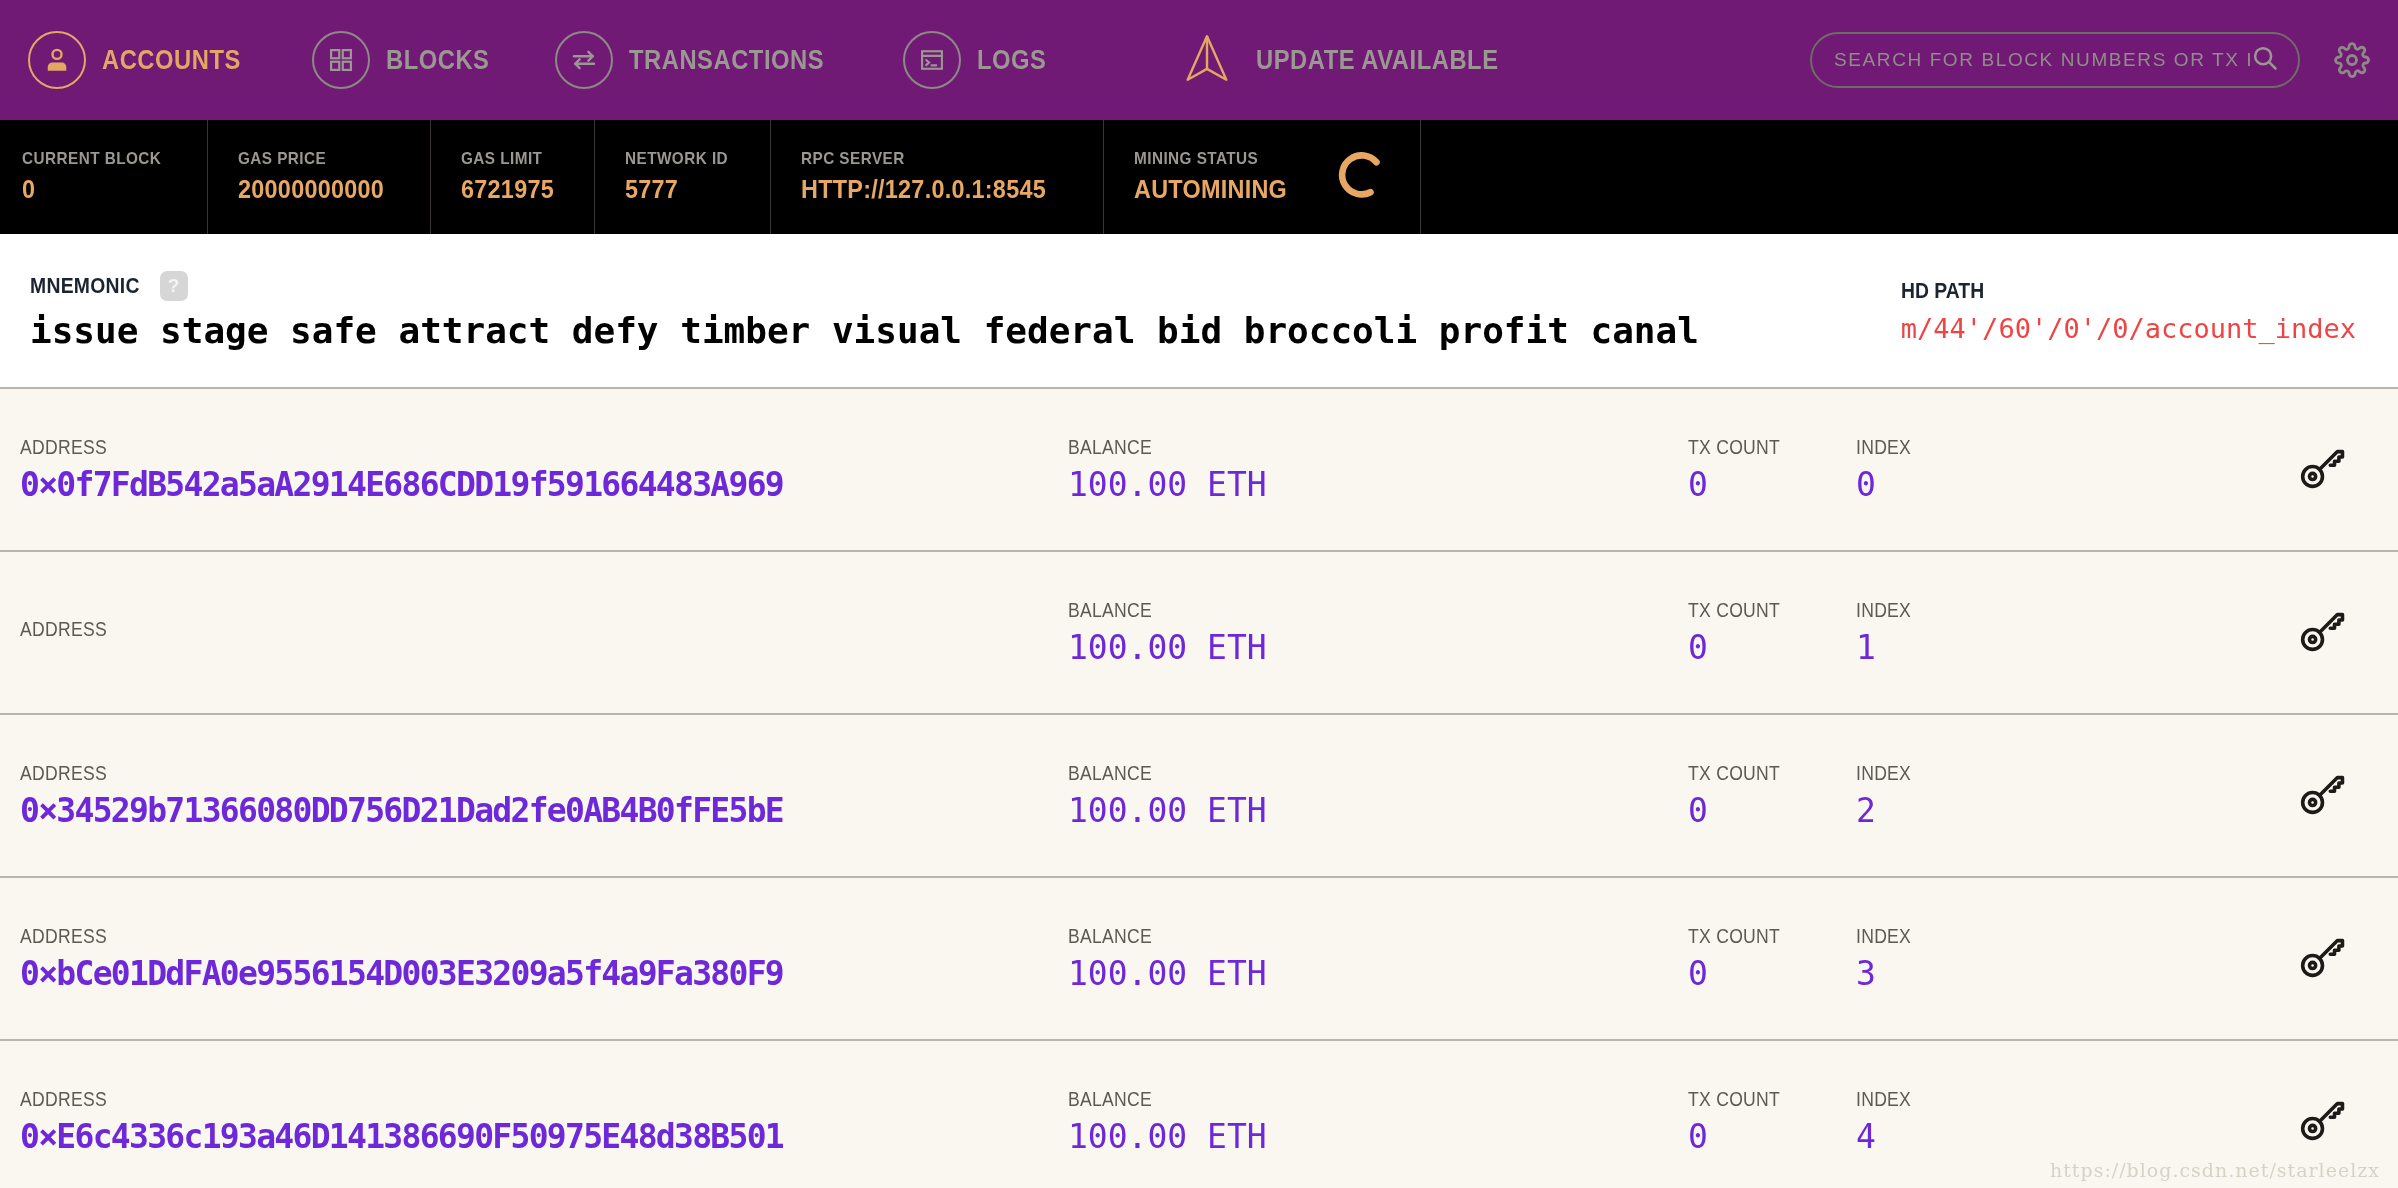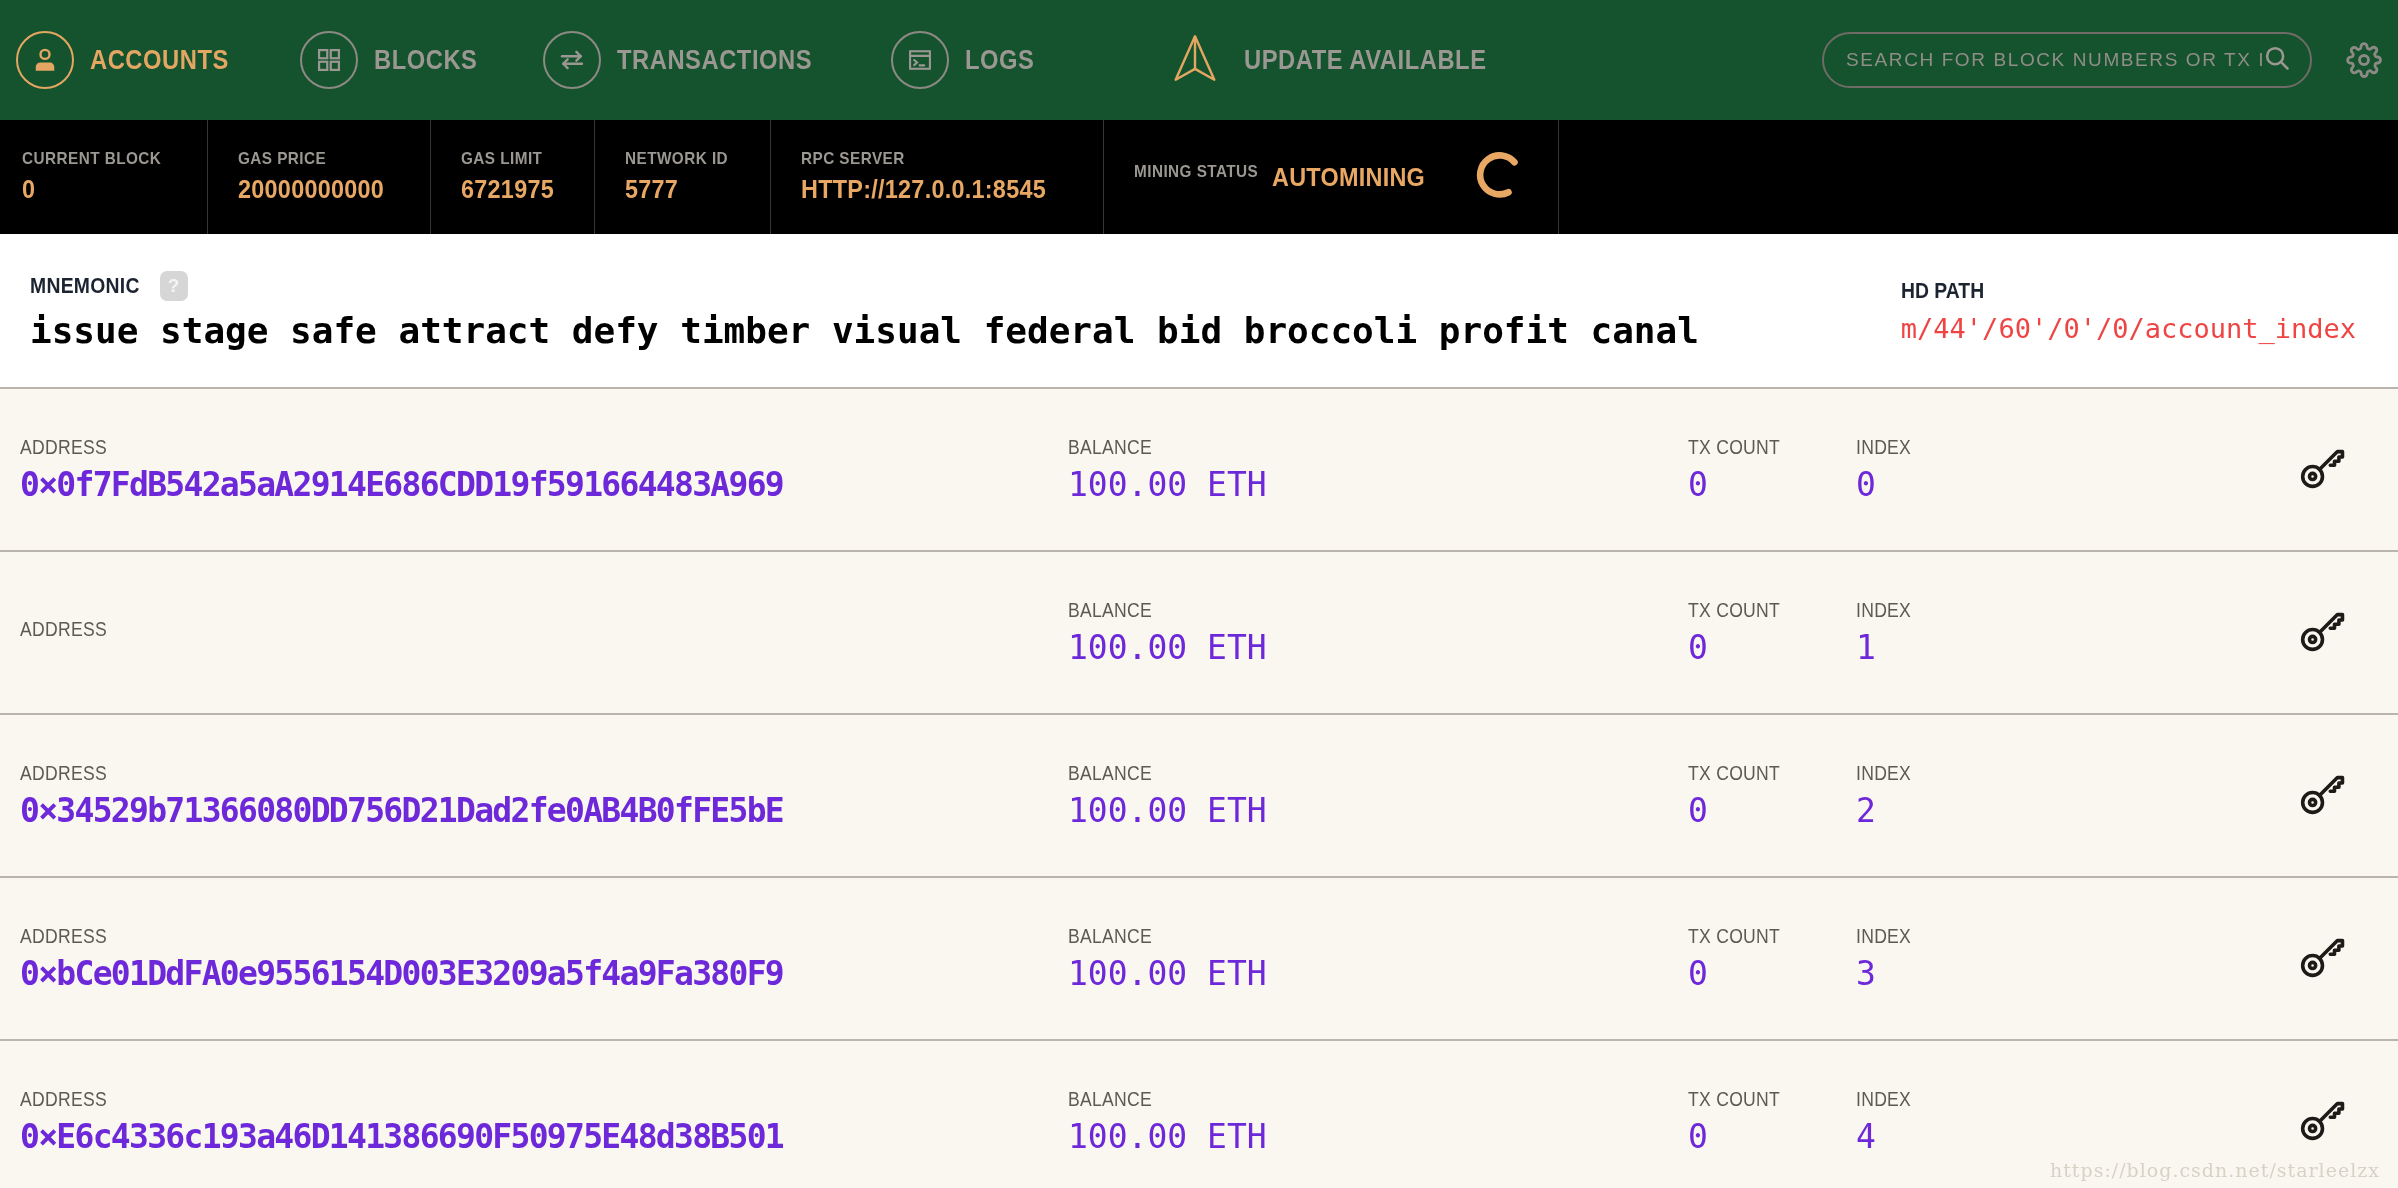--- a/index.html
+++ b/index.html
@@ -8,24 +8,24 @@
     width: 2398px;
     height: 1188px;
     overflow: hidden;
     background: #ffffff;
     font-family: "Liberation Sans", sans-serif;
   }
 
   
   .topbar {
     height: 120px;
-    background: #14532d;
-    display: flex;
-    align-items: center;
-    padding: 0 16px;
+    background: #701a75;
+    display: flex;
+    align-items: center;
+    padding: 0 28px;
     position: relative;
   }
 
   .nav-group { display: flex; align-items: center; }
 
   .nav-item {
     display: flex;
     align-items: center;
     margin-right: 52px;
     cursor: pointer;
@@ -126,21 +126,21 @@
     font-size: 26px;
     font-weight: bold;
     color: #e8a864;
     letter-spacing: 0.3px;
     font-family: "Liberation Sans Narrow", "Liberation Sans", sans-serif;
     transform: scaleX(0.9);
     transform-origin: left center;
     white-space: nowrap;
   }
   .stat.mining { display: flex; flex-direction: row; align-items: center; }
-  .stat.mining .texts { display: flex; flex-direction: row; justify-content: flex-start; }
+  .stat.mining .texts { display: flex; flex-direction: column; justify-content: flex-start; }
   .spinner { margin-left: 26px; }
 
   
   .mnemonic-panel {
     background: #ffffff;
     height: 155px;
     display: flex;
     align-items: center;
     padding: 0 32px 0 30px;
     border-bottom: 2px solid #b9b5ae;

